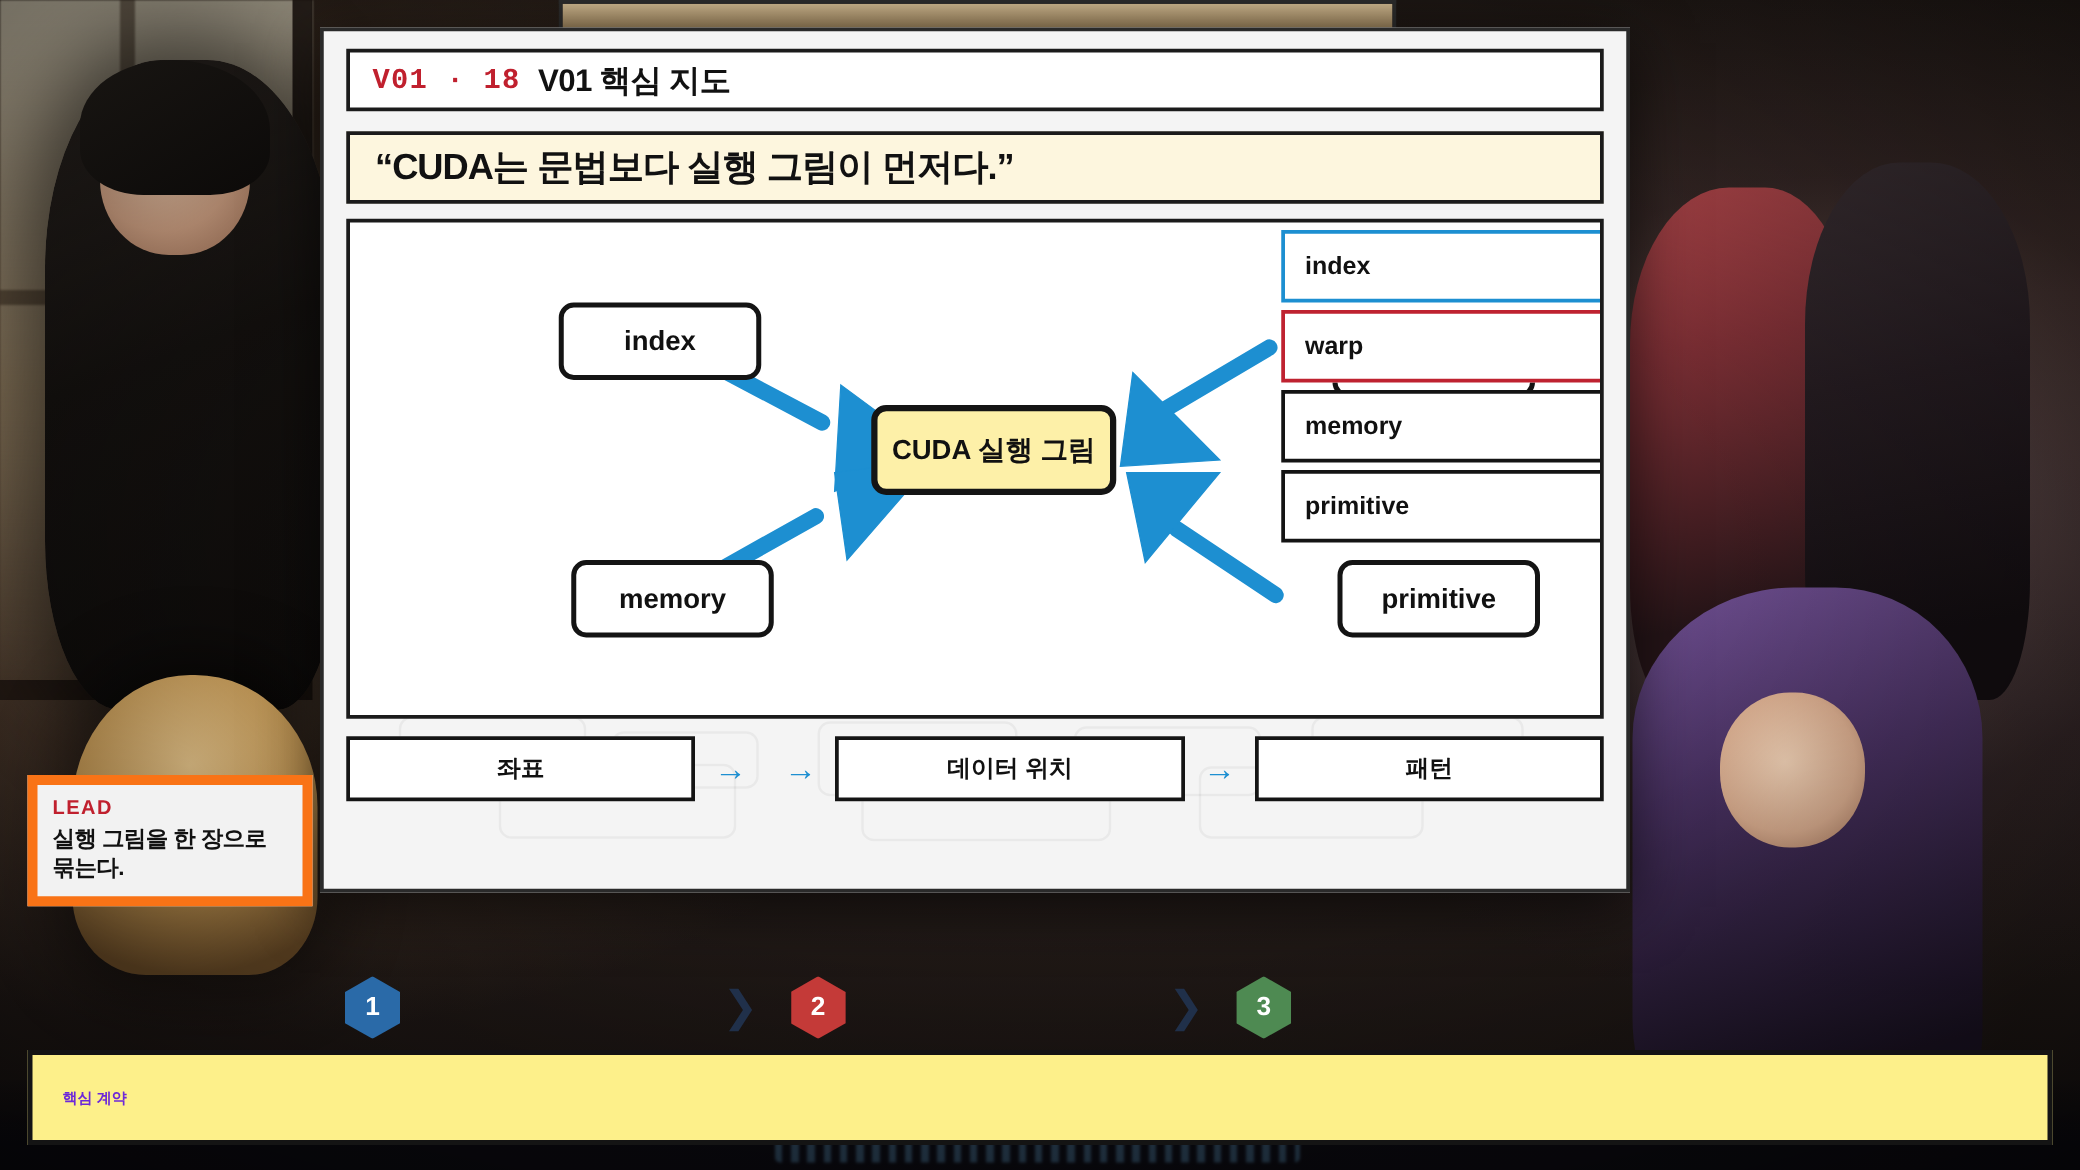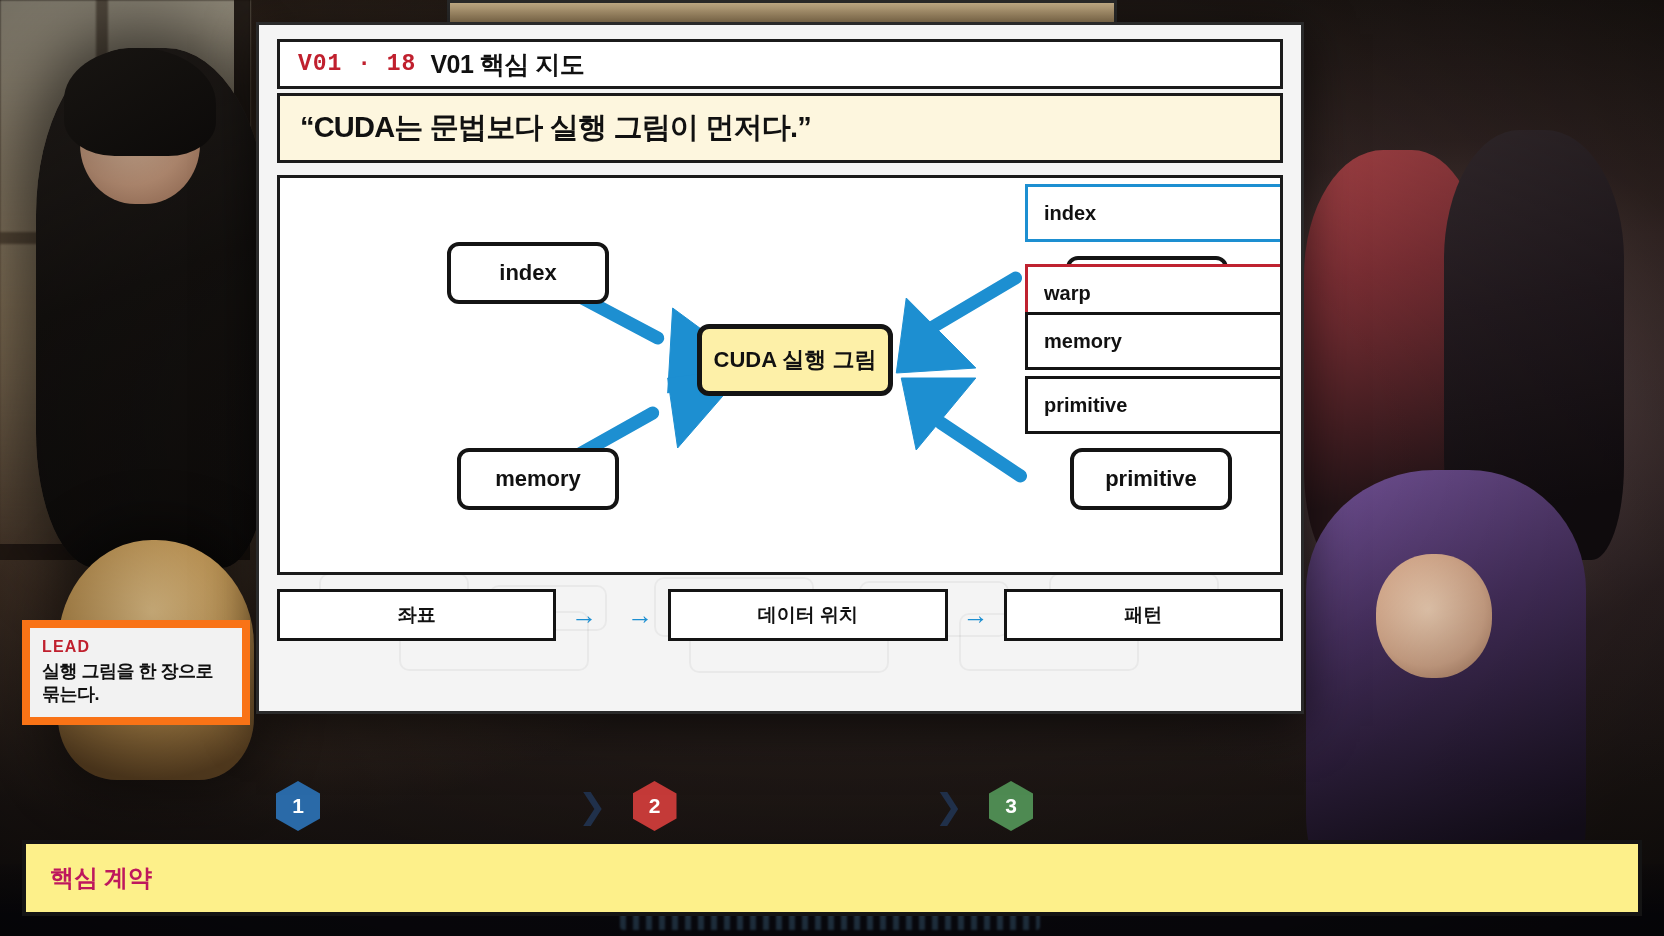--- a/index.html
+++ b/index.html
@@ -121,23 +121,23 @@
     height: 50px; display: flex; align-items: center; gap: 14px; padding: 0 18px;
   }
   .hdr-code {
     font-family: "Liberation Mono", "DejaVu Sans Mono", monospace;
     font-weight: 700; font-size: 23px; color: #c0202e; letter-spacing: 1px;
   }
   .hdr-title { font-size: 25px; font-weight: 700; color: #111; letter-spacing: -0.5px; }
 
   
   .quote {
-    position: relative; margin-top: 4px;
+    position: relative; margin-top: 16px;
     border: 3px solid #1b1b1b; background: #fdf6de;
-    height: 70px; display: flex; align-items: center; padding: 0 20px;
+    height: 58px; display: flex; align-items: center; padding: 0 20px;
   }
   .quote-text { font-size: 29px; font-weight: 700; color: #111; letter-spacing: -0.8px; }
 
   
   .canvas {
     position: relative; margin-top: 12px;
     border: 3px solid #1b1b1b; background: #ffffff;
     height: 400px; overflow: hidden;
   }
   .node {
@@ -147,21 +147,21 @@
   }
   .node.center {
     background: #fdf0a8; border-width: 5px; font-size: 22px;
   }
   .listbox {
     position: absolute; background: #fff; display: flex; align-items: center;
     padding-left: 16px; font-size: 20px; font-weight: 700; color: #111;
     border: 3px solid #141414;
   }
   .listbox.blue { border-color: #1d8fd1; }
-  .listbox.red  { border-color: #bf2230; margin-top: 16px; }
+  .listbox.red  { border-color: #bf2230; }
   .hidden-node {
     position: absolute; border: 4px solid #141414; border-radius: 12px;
     background: #fff; z-index: 0;
   }
   svg.arrows { position: absolute; inset: 0; width: 100%; height: 100%; }
 
   
   .pipeline {
     position: relative; margin-top: 14px;
     display: flex; align-items: center; gap: 0; height: 52px;
@@ -200,21 +200,21 @@
     position: absolute; left: 22px; top: 620px; width: 228px;
     background: #f2f2f2; border: 8px solid #f97316; padding: 10px 12px 12px;
   }
 
   
   .contract {
     position: absolute; left: 22px; bottom: 20px; width: 1620px; height: 76px;
     background: #fdf08a; border: 4px solid #141414;
     display: flex; align-items: center; gap: 18px; padding: 0 24px;
   }
-  .contract-kicker { color: #be185d; font-weight: 700; font-size: 24px; white-space: nowrap; font-family: Liberation Serif, serif; }
+  .contract-kicker { color: #6d28d9; font-weight: 700; font-size: 12px; white-space: nowrap; }
   .contract-text { color: #111; font-weight: 700; font-size: 26px; letter-spacing: -0.6px; }
 </style>
 </head>
 <body>
 
 <div id="stage">
 
   <div class="bg-base"></div>
   <div class="bg-window"></div>
   <div class="bg-winframe"></div>

